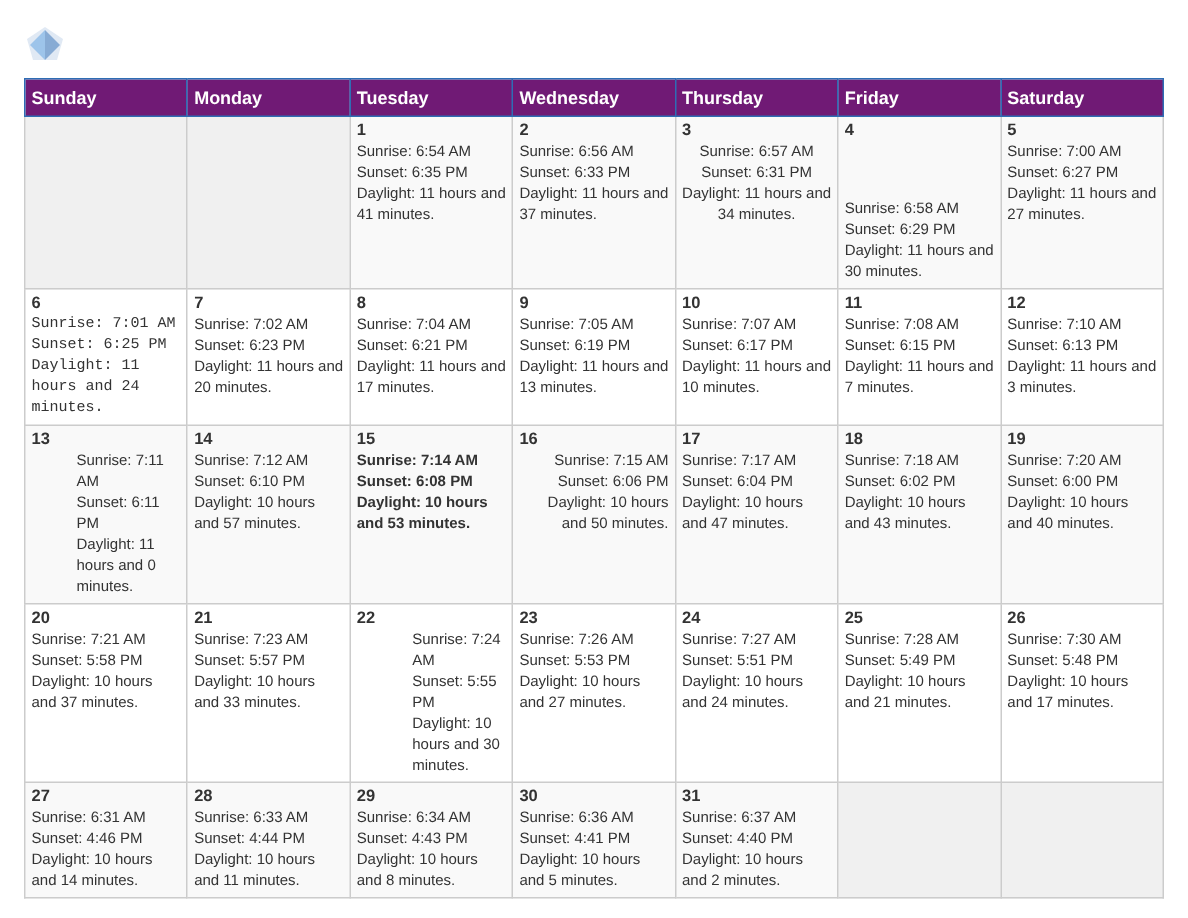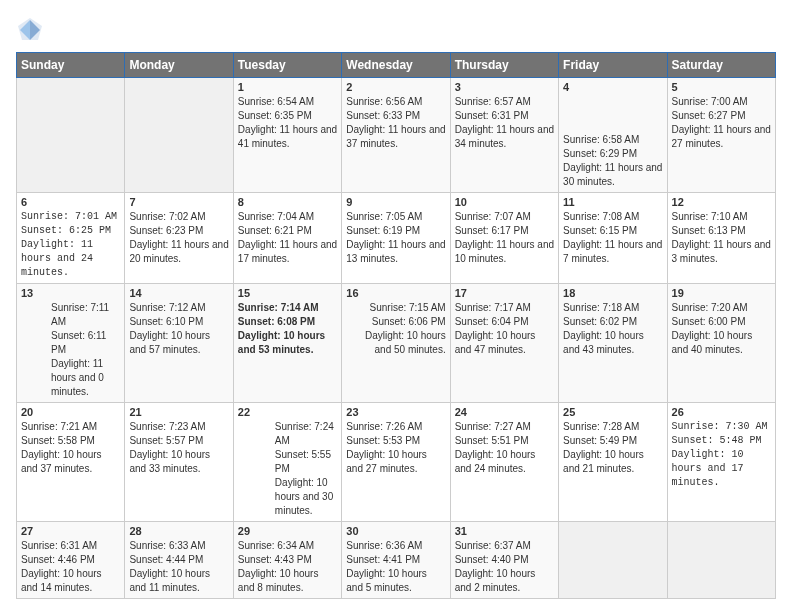--- a/index.html
+++ b/index.html
@@ -51,21 +51,21 @@
     }
     .location {
       font-size: 14px;
       color: #555;
     }
     table {
       width: 100%;
       border-collapse: collapse;
     }
     thead tr {
-      background: #737373;
+      background: #701a75;
       color: #fff;
     }
     thead th {
       padding: 5px 4px;
       font-size: 12px;
       font-weight: bold;
       text-align: left;
       border: 1px solid #2e6db4;
     }
     tbody tr {
@@ -144,21 +144,21 @@
 Daylight: 11 hours and 41 minutes.</div>
         </td>
         <td>
           <span class="day-num">2</span>
           <div class="day-info" style="white-space: pre-line;">Sunrise: 6:56 AM
 Sunset: 6:33 PM
 Daylight: 11 hours and 37 minutes.</div>
         </td>
         <td>
           <span class="day-num">3</span>
-          <div class="day-info" style="white-space: pre-line;">Sunrise: 6:57 AM
+          <div class="day-info" style="white-space: pre-line; text-align: center;">Sunrise: 6:57 AM
 Sunset: 6:31 PM
 Daylight: 11 hours and 34 minutes.</div>
         </td>
         <td>
           <span class="day-num">4</span>
           <div class="day-info" style="white-space: pre-line; margin-top: 40px;">Sunrise: 6:58 AM
 Sunset: 6:29 PM
 Daylight: 11 hours and 30 minutes.</div>
         </td>
         <td>
@@ -288,21 +288,21 @@
 Daylight: 10 hours and 24 minutes.</div>
         </td>
         <td>
           <span class="day-num">25</span>
           <div class="day-info" style="white-space: pre-line;">Sunrise: 7:28 AM
 Sunset: 5:49 PM
 Daylight: 10 hours and 21 minutes.</div>
         </td>
         <td>
           <span class="day-num">26</span>
-          <div class="day-info" style="white-space: pre-line; font-family: Liberation Mono, monospace;">Sunrise: 7:30 AM
+          <div class="day-info" style="white-space: pre-line;">Sunrise: 7:30 AM
 Sunset: 5:48 PM
 Daylight: 10 hours and 17 minutes.</div>
         </td>
       </tr>
       <tr>
         <td>
           <span class="day-num">27</span>
           <div class="day-info" style="white-space: pre-line;">Sunrise: 6:31 AM
 Sunset: 4:46 PM
 Daylight: 10 hours and 14 minutes.</div>

